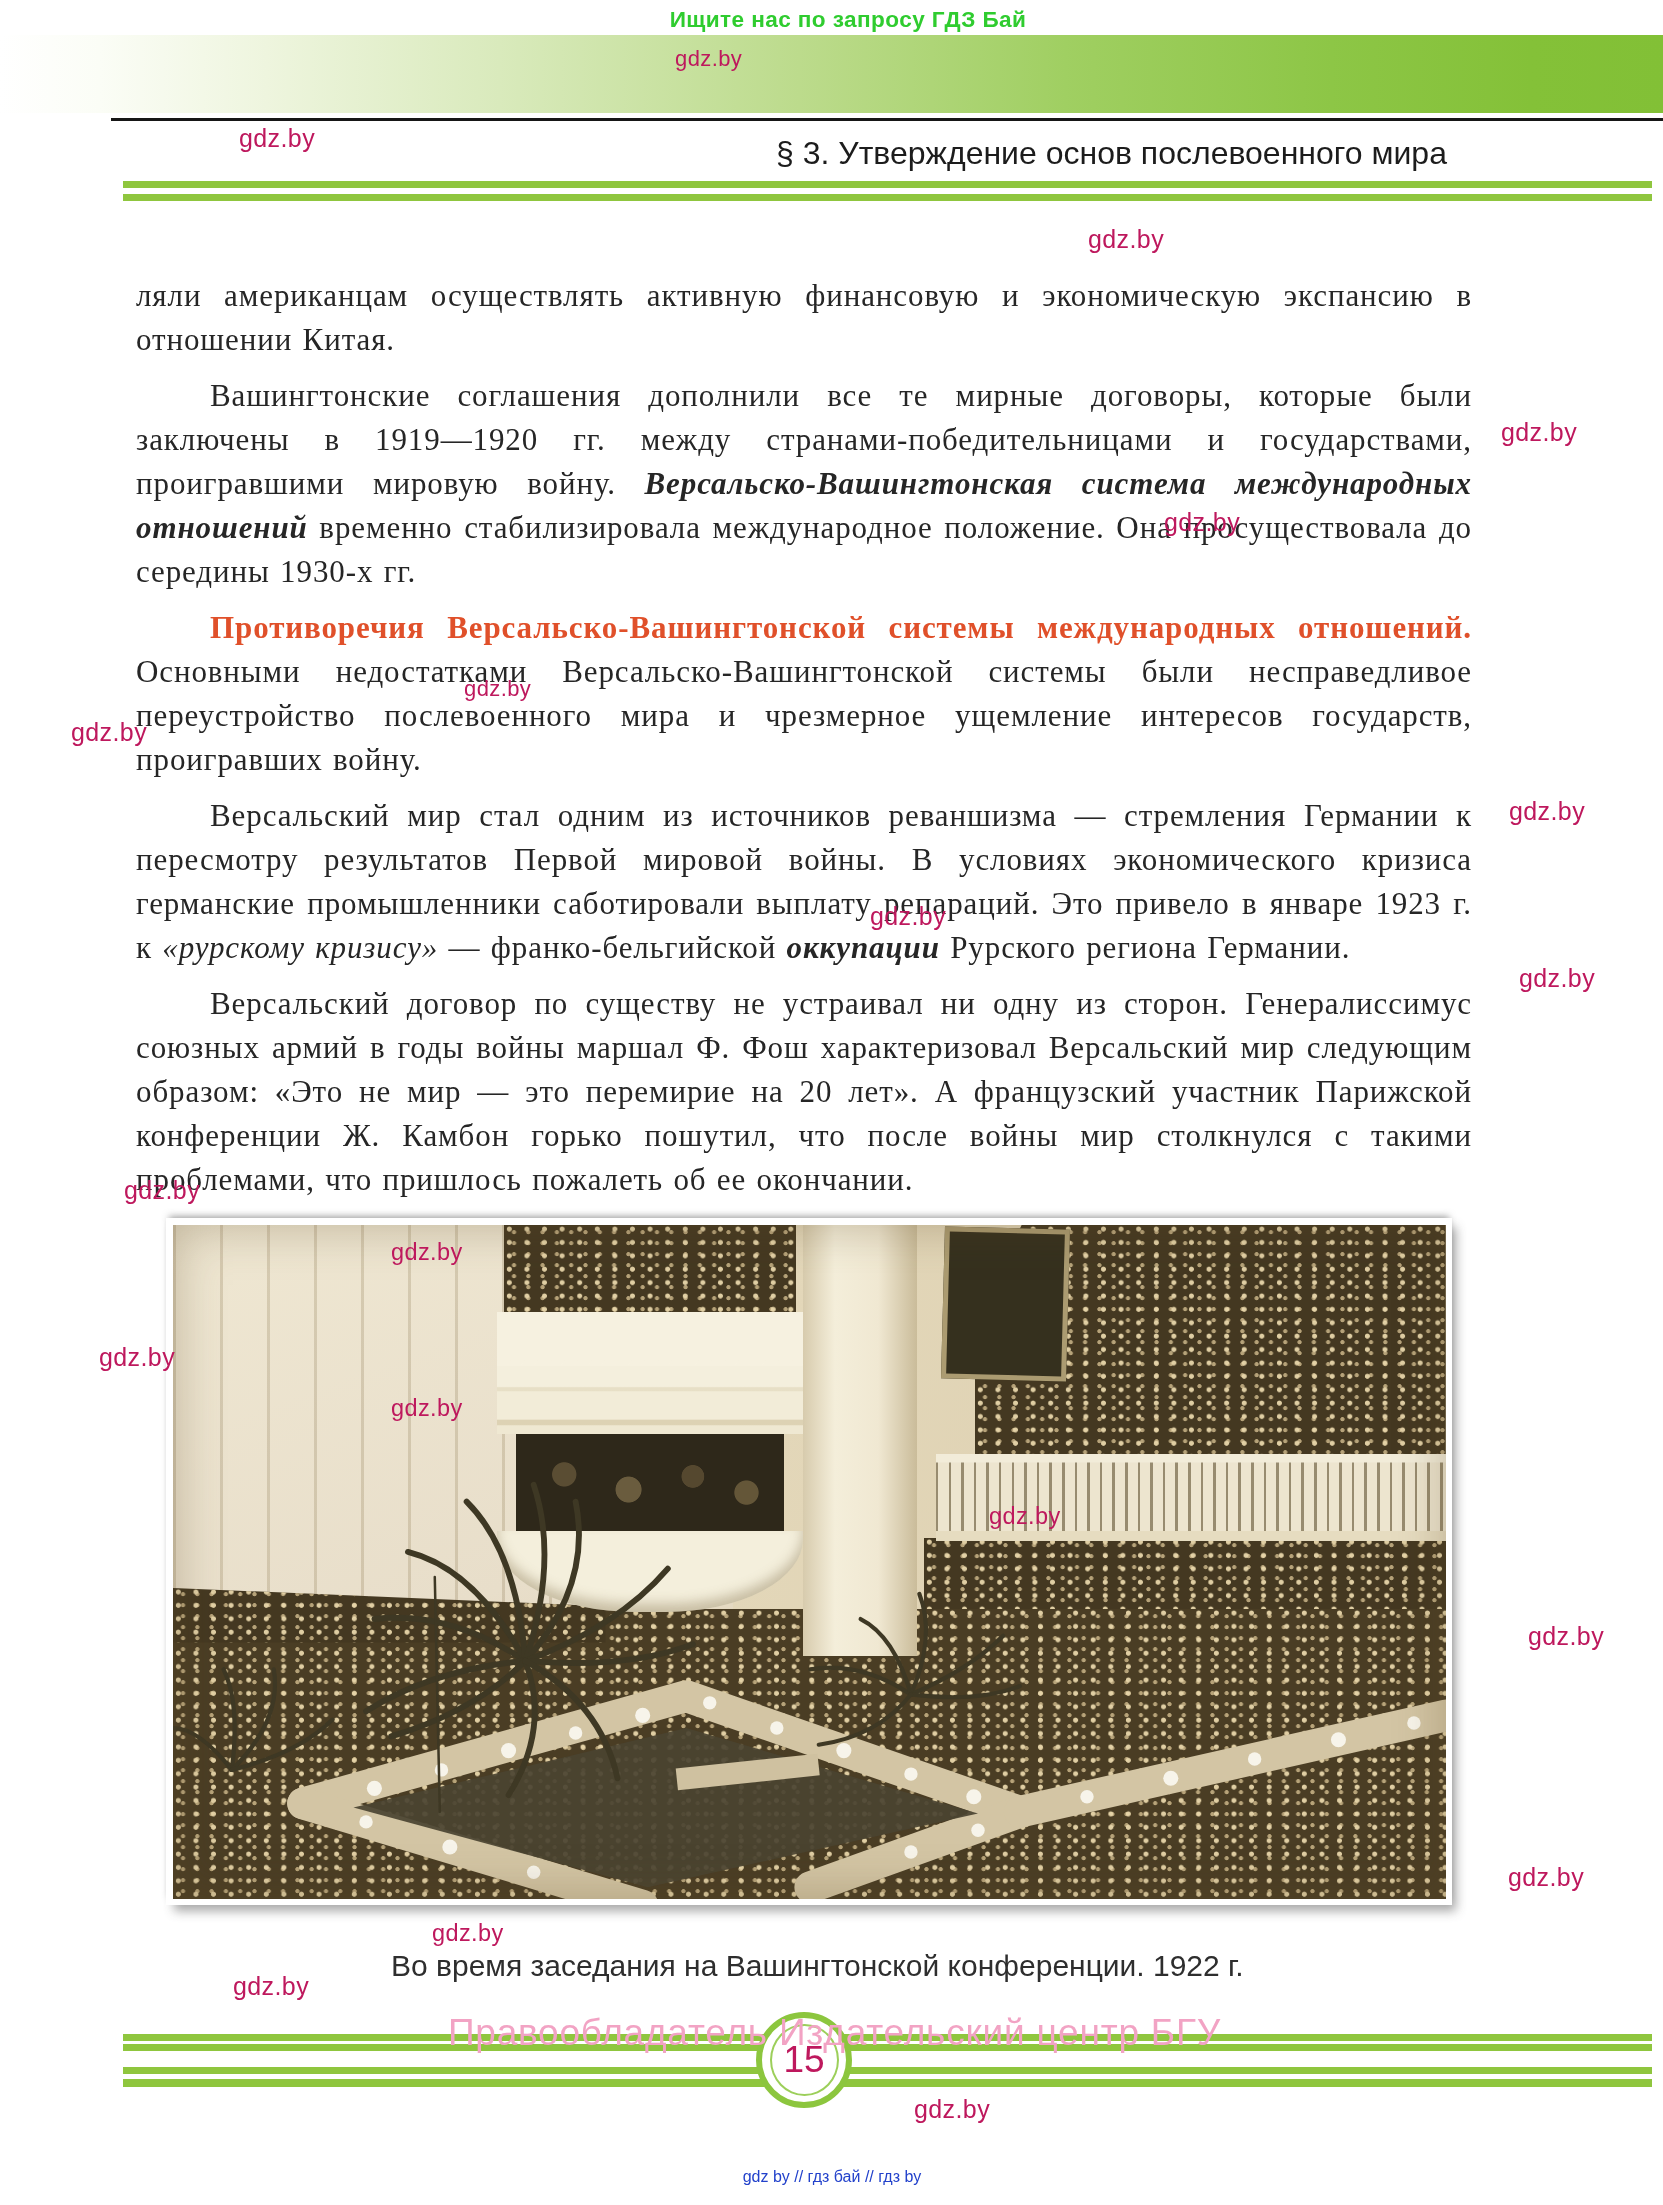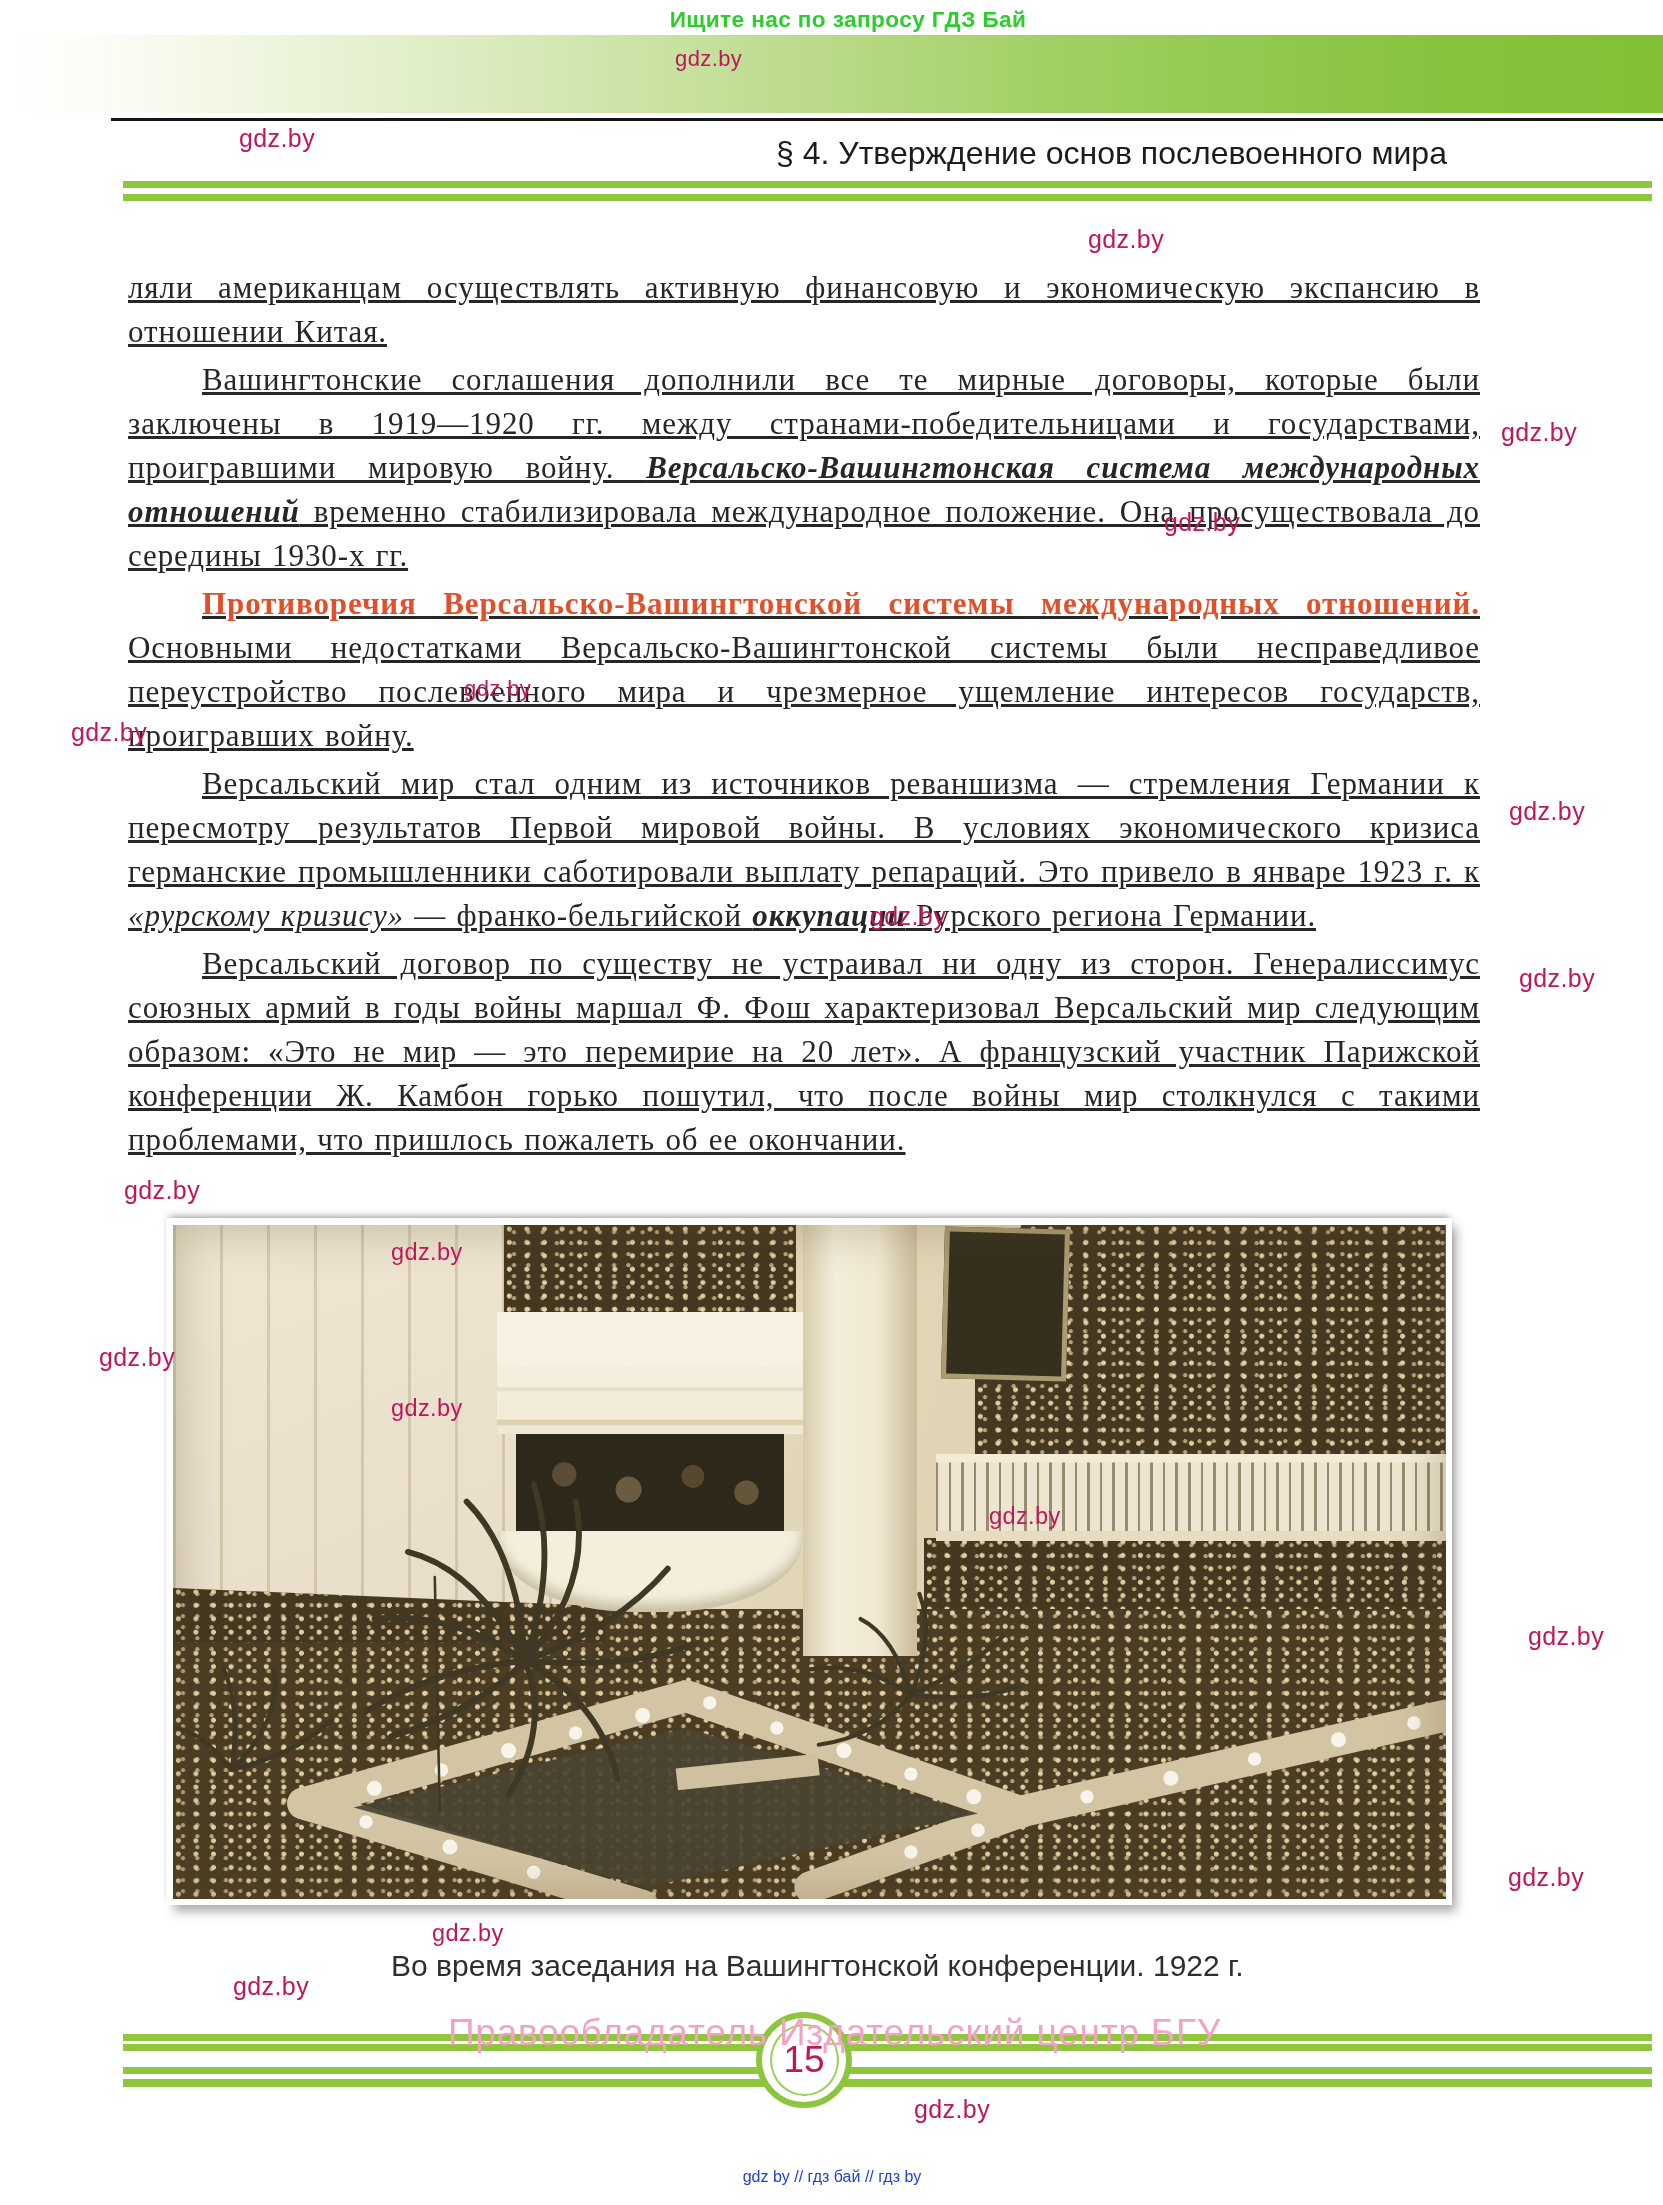--- a/index.html
+++ b/index.html
@@ -19,21 +19,21 @@
   .title{position:absolute;left:728px;top:132px;width:767px;height:42px;line-height:42px;
          text-align:center;font-size:32px;color:#1c1c1c;white-space:nowrap;}
   .rule{position:absolute;left:123px;width:1529px;height:6.7px;background:#8fc63e;}
   .rule.r1{top:181px;} .rule.r2{top:194px;}
   .rule.f1{top:2034px;} .rule.f2{top:2044px;} .rule.f3{top:2067px;} .rule.f4{top:2079px;height:7.5px;}
 
   
   .body-text{position:absolute;left:124px;top:262px;width:1360px;
              font-family:"Liberation Serif",serif;font-size:31px;line-height:44px;
              color:#262626;text-align:justify;letter-spacing:0.9px;word-spacing:1.7px;}
-  .body-text p{margin:4px;text-decoration:underline;}
+  .body-text p{margin:12px;}
   .body-text p.ind{text-indent:74px;}
 
   
   .wm{position:absolute;color:#be185d;font-family:"Liberation Sans",sans-serif;
       white-space:nowrap;z-index:40;letter-spacing:0.4px;}
 
   
   .photo{position:absolute;left:166px;top:1218px;width:1273px;height:674px;
          background:#fff;padding:6.7px;z-index:5;
          box-shadow:0 -5px 6.7px -2.5px rgba(80,80,80,.5), 5.9px 7.5px 10px -1.7px rgba(60,60,60,.45);}
@@ -96,21 +96,21 @@
 <body>
 
 <div id="page">
 
   <div class="promo" style="color: rgb(47, 204, 47); padding-left: 16px;">Ищите нас по запросу ГДЗ Бай</div>
 
   <div class="bar"></div>
 
   <div class="scanline"></div>
 
-  <div class="title">§ 4. Утверждение основ послевоенного мира</div>
+  <div class="title">§ 3. Утверждение основ послевоенного мира</div>
   <div class="rule r1"></div>
   <div class="rule r2"></div>
 
   <div class="body-text">
       <p class=""><span>ляли американцам осуществлять активную финансовую и экономическую экспансию в отношении Китая.</span></p>
       <p class="ind"><span>Вашингтонские соглашения дополнили все те мирные договоры, которые были заключены в 1919—1920 гг. между странами-победительницами и государствами, проигравшими мировую войну. </span><span style="font-weight: bold; font-style: italic;">Версальско-Вашингтонская система международных отношений</span><span> временно стабилизировала международное положение. Она просуществовала до середины 1930-х гг.</span></p>
       <p class="ind"><span style="font-weight: bold; color: rgb(224, 80, 42);">Противоречия Версальско-Вашингтонской системы международных отношений.</span><span> Основными недостатками Версальско-Вашингтонской системы были несправедливое переустройство послевоенного мира и чрезмерное ущемление интересов государств, проигравших войну.</span></p>
       <p class="ind"><span>Версальский мир стал одним из источников реваншизма — стремления Германии к пересмотру результатов Первой мировой войны. В условиях экономического кризиса германские промышленники саботировали выплату репараций. Это привело в январе 1923 г. к </span><span style="font-style: italic;">«рурскому кризису»</span><span> — франко-бельгийской </span><span style="font-weight: bold; font-style: italic;">оккупации</span><span> Рурского региона Германии.</span></p>
       <p class="ind"><span>Версальский договор по существу не устраивал ни одну из сторон. Генералиссимус союзных армий в годы войны маршал Ф. Фош характеризовал Версальский мир следующим образом: «Это не мир — это перемирие на 20 лет». А французский участник Парижской конференции Ж. Камбон горько пошутил, что после войны мир столкнулся с такими проблемами, что пришлось пожалеть об ее окончании.</span></p>
     </div>

